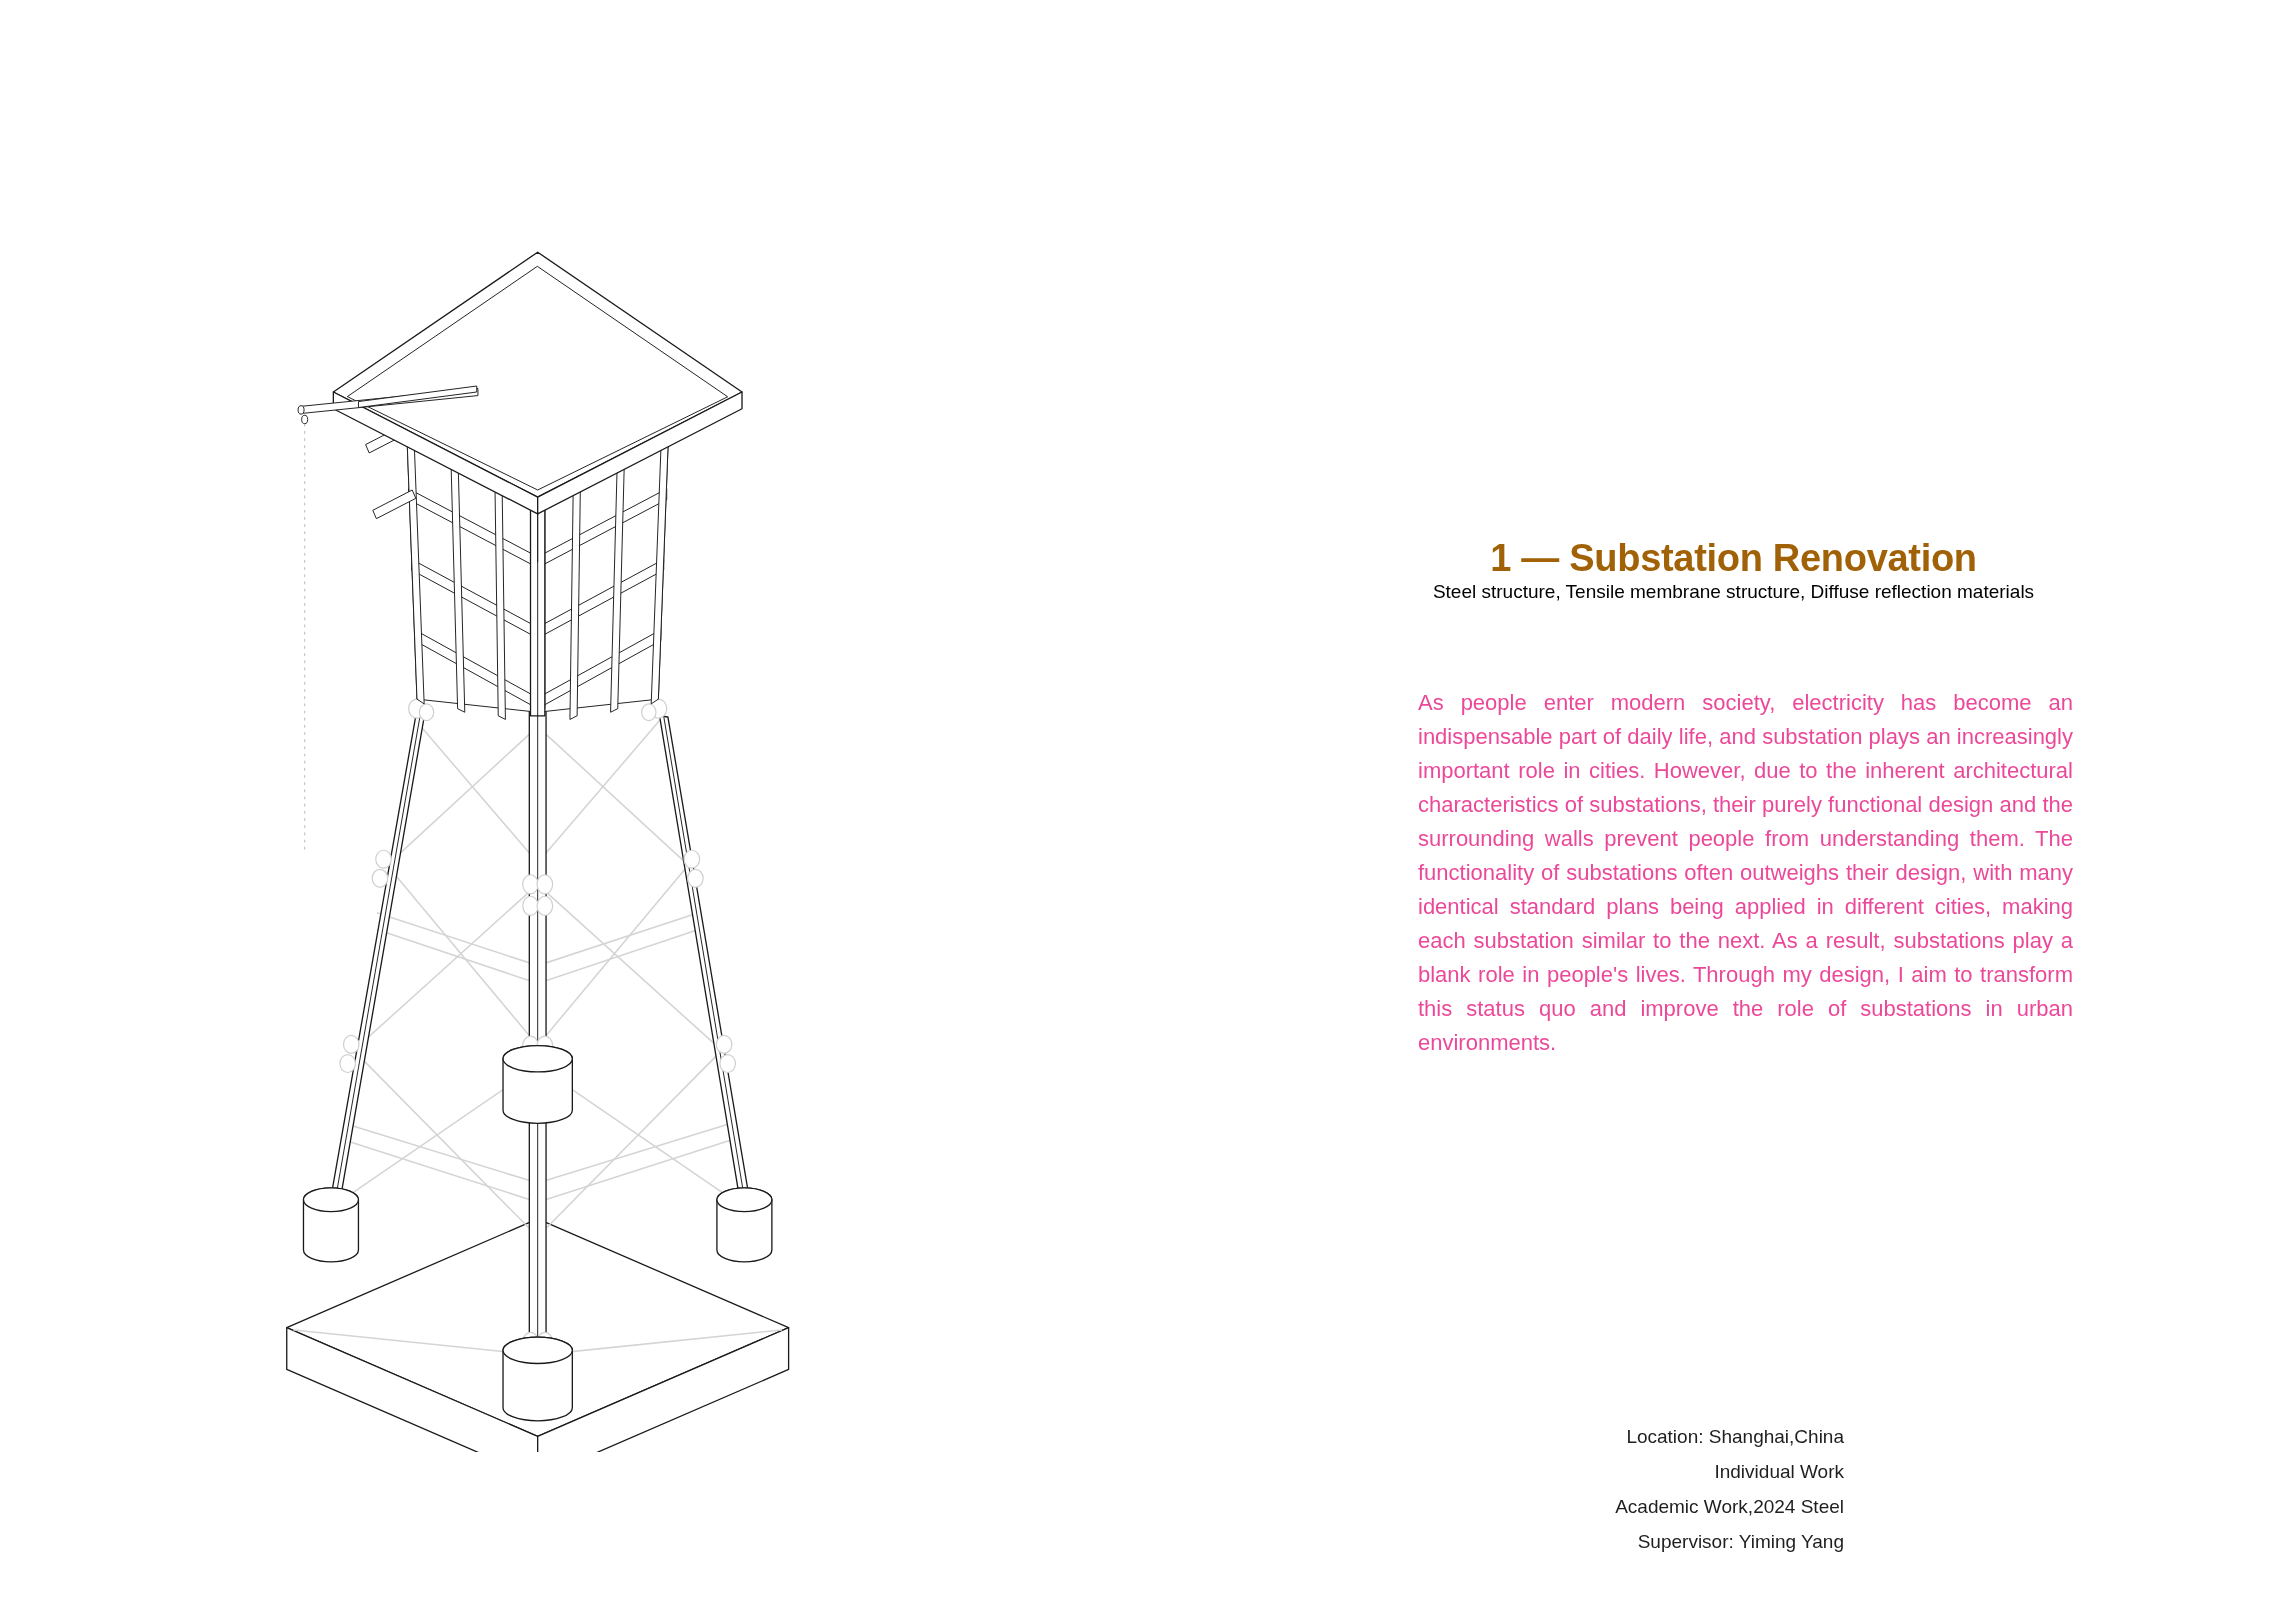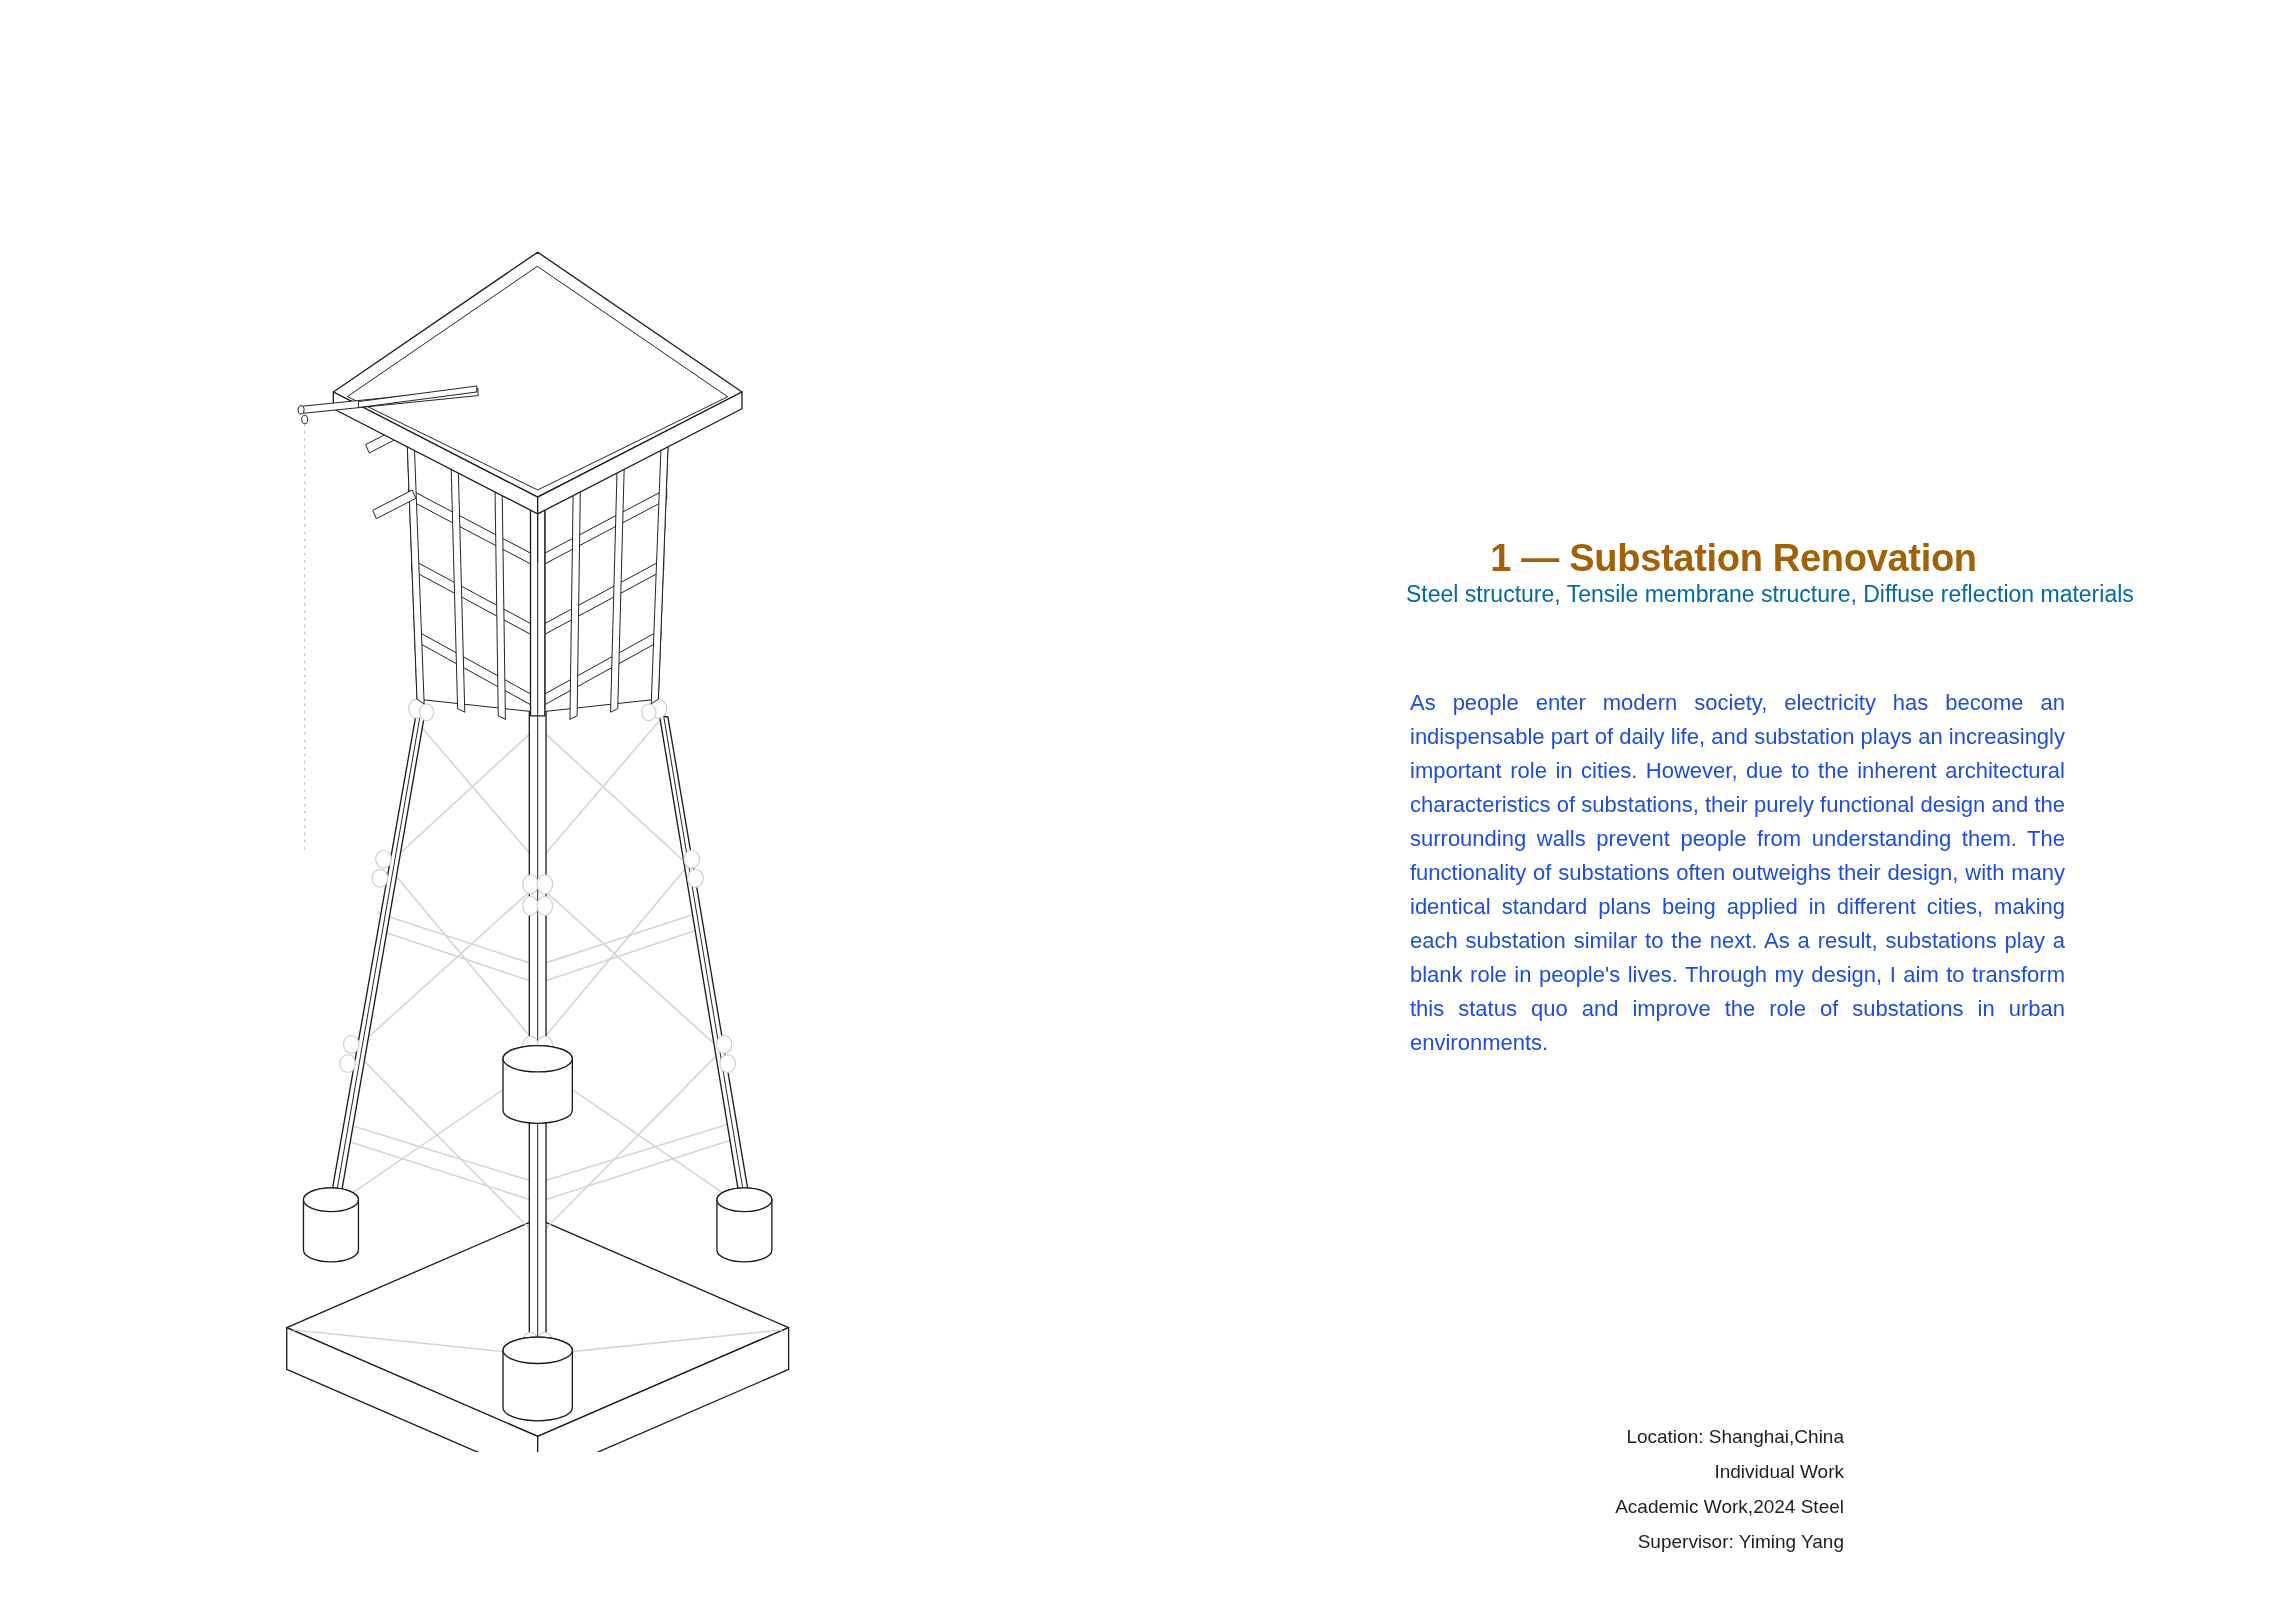--- a/index.html
+++ b/index.html
@@ -58,36 +58,36 @@
     color: #a16207;
     white-space: nowrap;
   }
 
   #project-subtitle {
     position: absolute;
     left: 0px;
     top: 581px;
     width: 655px;
     text-align: center;
-    font-size: 23px;
+    font-size: 19px;
     font-weight: normal;
-    color: #0369a1;
+    color: #000000;
     white-space: nowrap;
   }
 
   #project-description {
     position: absolute;
-    left: 4px;
+    left: 12px;
     top: 664px;
     width: 655px;
     font-size: 22px;
     line-height: 34px;
     text-align: justify;
     text-justify: inter-word;
-    color: #1d4ed8;
+    color: #ec4899;
     hyphens: none;
   }
   #project-description::after {
     content: "";
     display: inline-block;
     width: 100%;
   }
 
   #credits {
     position: absolute;

